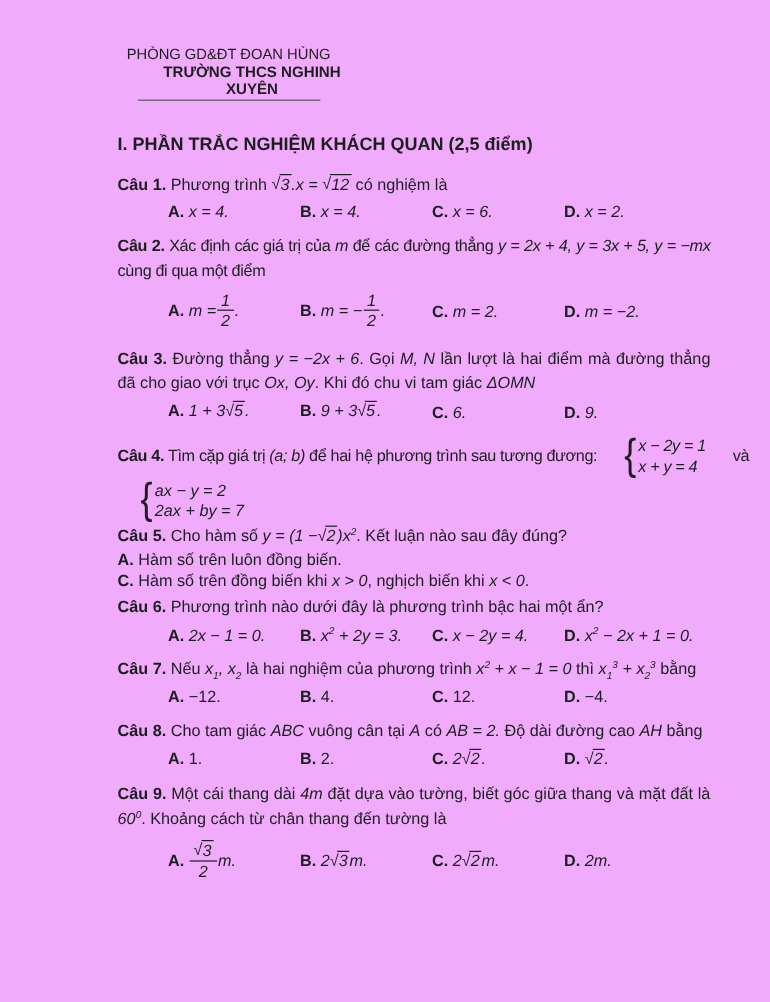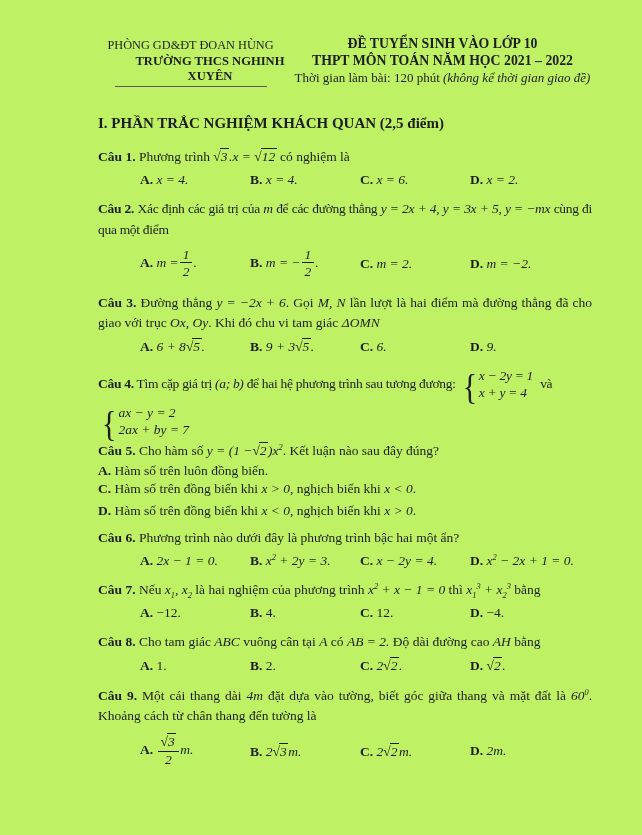--- a/index.html
+++ b/index.html
@@ -1,18 +1,18 @@
 <!DOCTYPE html>
 <html><head>
 <meta charset="utf-8">
 <style>
   html,body { margin:0; padding:0; background:#ffffff; }
   .page {
-    width:642px; height:835px; box-sizing:border-box; background:#bef264;
-    font-family:Liberation Serif, serif;
+    width:642px; height:835px; box-sizing:border-box; background:#f0abfc;
+    font-family:Liberation Sans, sans-serif;
     font-size:13.5px; color:#1d1d1d;
     padding:36px 50px 0 98px; position:relative; overflow:hidden;
   }
   .m { font-style:italic; }
   .ql { font-weight:bold; }
   
   .hdr { display:flex; margin-left:-10px; }
   .hdr-left { width:205px; text-align:center; flex:0 0 auto; padding-top:2px; }
   .hdr-left .l1 { font-size:12.3px; }
   .hdr-left .l2 { font-size:12.6px; font-weight:bold; margin-top:1px;margin-left:39px; }
@@ -31,44 +31,39 @@
   .opt { flex:0 0 110px; }
   .opt:last-child { flex:1 1 auto; }
   .opts.tall { margin:8px 0 13px;justify-content:center; }
   
   .sqrt { white-space:nowrap; font-style:italic; display:inline-block; line-height:1.15; }
   .sqrt::before { content:"√"; font-style:normal; display:inline-block; margin-right:-1px; transform:translateY(-0.5px); }
   .sqrt .rad { display:inline-block; border-top:1.2px solid currentColor; padding:0 1.5px 0 1px; line-height:1.2; }
   .frac { display:inline-flex; flex-direction:column; vertical-align:middle; text-align:center; line-height:1.12; font-style:italic; margin:0 1px; transform:translateY(-1px); }
   .frac .num { border-bottom:1.1px solid currentColor; padding:0 3px 0.5px; }
   .frac .den { padding:0.5px 3px 0; }
-  .sys { display:inline-flex; align-items:flex-end; vertical-align:middle; margin:0 4px; }
+  .sys { display:inline-flex; align-items:center; vertical-align:middle; margin:0 19px; }
   .sys::before { content:"{"; font-size:30px; font-weight:400; line-height:1; display:inline-block; transform:scaleY(1.2); margin-right:2px; }
   .sys .rows { display:inline-flex; flex-direction:column; line-height:1.3; font-style:italic; }
   sup { font-size:0.62em; vertical-align:super; line-height:0; }
   sub { font-size:0.62em; vertical-align:sub; line-height:0; }
   .q5ab { display:flex; }
   .q5ab .cellA { flex:0 0 248px; }
   .optline { margin:0 0 2px; line-height:1.5; }
 </style>
 </head>
 <body>
 
 <div class="page">
 
   <div class="hdr">
     <div class="hdr-left">
       <div class="l1">PHÒNG GD&amp;ĐT ĐOAN HÙNG</div>
       <div class="l2">TRƯỜNG THCS NGHINH XUYÊN</div>
       <div class="hdr-rule"></div>
-    </div>
-    <div class="hdr-right">
-      <div class="t1">ĐỀ TUYỂN SINH VÀO LỚP 10</div>
-      <div class="t2">THPT MÔN TOÁN NĂM HỌC 2021 – 2022</div>
-      <div class="t3"><span>Thời gian làm bài: 120 phút</span> <span class="m">(không kể thời gian giao đề)</span></div>
     </div>
   </div>
 
   <div class="section-title">I. PHẦN TRẮC NGHIỆM KHÁCH QUAN (2,5 điểm)</div>
 
   <p class="q nowrap">
     <span class="ql">Câu 1.</span>
     <span>Phương trình</span>
     <span class="m"><span class="sqrt"><span class="rad">3</span></span><span class="m">.x =</span> <span class="sqrt"><span class="rad">12</span></span></span>
     <span>có nghiệm là</span>
@@ -105,21 +100,21 @@
   <p class="q">
     <span class="ql">Câu 3.</span>
     <span>Đường thẳng</span>
     <span class="m nowrap">y = −2x + 6</span><span>. Gọi</span>
     <span class="m">M, N</span>
     <span>lần lượt là hai điểm mà đường thẳng đã cho giao với trục</span>
     <span class="m">Ox, Oy</span><span>. Khi đó chu vi tam giác</span>
     <span class="m">ΔOMN</span>
   </p>
   <div class="opts">
-    <span class="opt"><b>A.</b> <span class="m">6 + 8</span><span class="sqrt"><span class="rad">5</span></span><span class="m">.</span></span>
+    <span class="opt"><b>A.</b> <span class="m">1 + 3</span><span class="sqrt"><span class="rad">5</span></span><span class="m">.</span></span>
     <span class="opt"><b>B.</b> <span class="m">9 + 3</span><span class="sqrt"><span class="rad">5</span></span><span class="m">.</span></span>
     <span class="opt"><b>C.</b> <span class="m">6.</span></span>
     <span class="opt"><b>D.</b> <span class="m">9.</span></span>
   </div>
 
   <p class="q tight nowrap">
     <span class="ql">Câu 4.</span>
     <span>Tìm cặp giá trị</span>
     <span class="m">(a; b)</span>
     <span>để hai hệ phương trình sau tương đương:</span>
@@ -147,26 +142,20 @@
   </p>
   <div class="q5ab">
     <span class="cellA"><b>A.</b> <span>Hàm số trên luôn đồng biến.</span></span>
   </div>
   <p class="optline">
     <b>C.</b>
     <span>Hàm số trên  đồng biến khi</span>
     <span class="m">x &gt; 0</span><span>, nghịch biến khi</span>
     <span class="m">x &lt; 0</span><span>.</span>
   </p>
-  <p class="optline" style="margin-bottom:6px;">
-    <b>D.</b>
-    <span>Hàm số trên  đồng biến khi</span>
-    <span class="m">x &lt; 0</span><span>, nghịch biến khi</span>
-    <span class="m">x &gt; 0</span><span>.</span>
-  </p>
 
   <p class="q">
     <span class="ql">Câu 6.</span>
     <span>Phương trình nào dưới đây là phương trình bậc hai một ẩn?</span>
   </p>
   <div class="opts">
     <span class="opt"><b>A.</b> <span class="m">2x − 1 = 0.</span></span>
     <span class="opt"><b>B.</b> <span class="m"><span class="m">x</span><sup>2</sup> <span class="m">+ 2y = 3.</span></span></span>
     <span class="opt"><b>C.</b> <span class="m">x − 2y = 4.</span></span>
     <span class="opt"><b>D.</b> <span class="m"><span class="m">x</span><sup>2</sup> <span class="m">− 2x + 1 = 0.</span></span></span>

